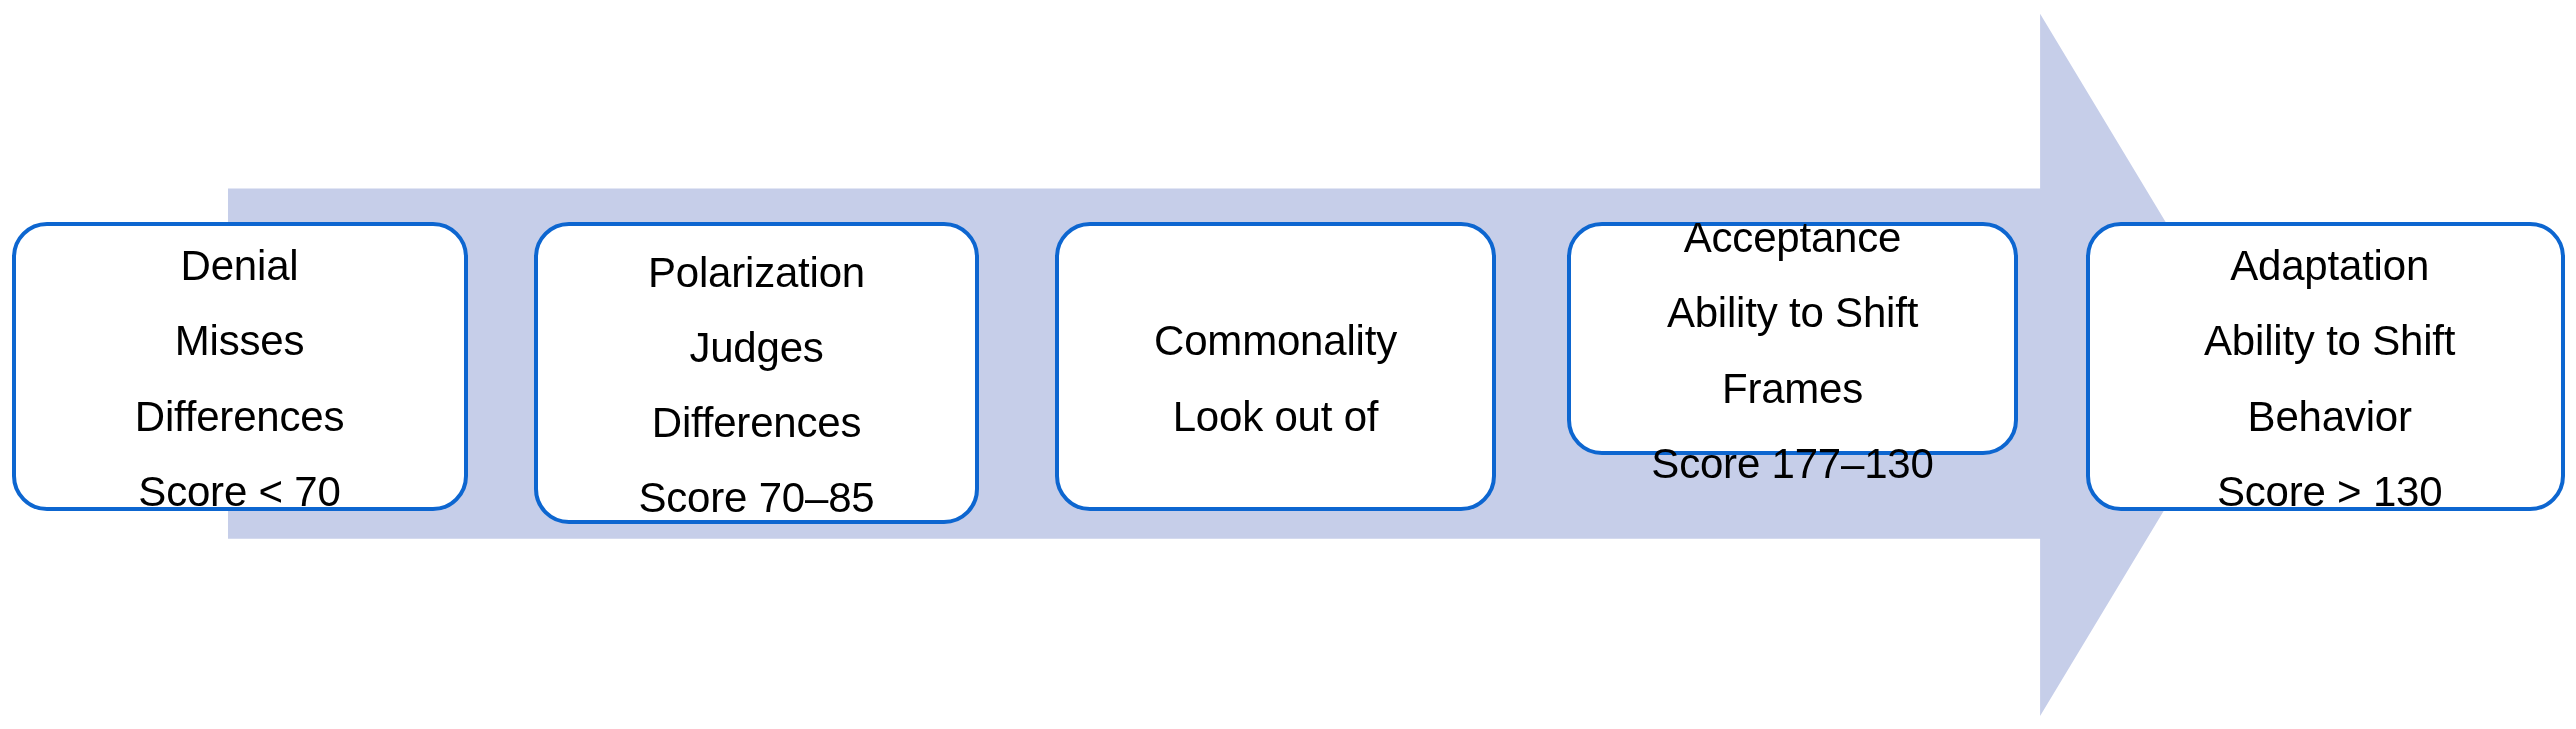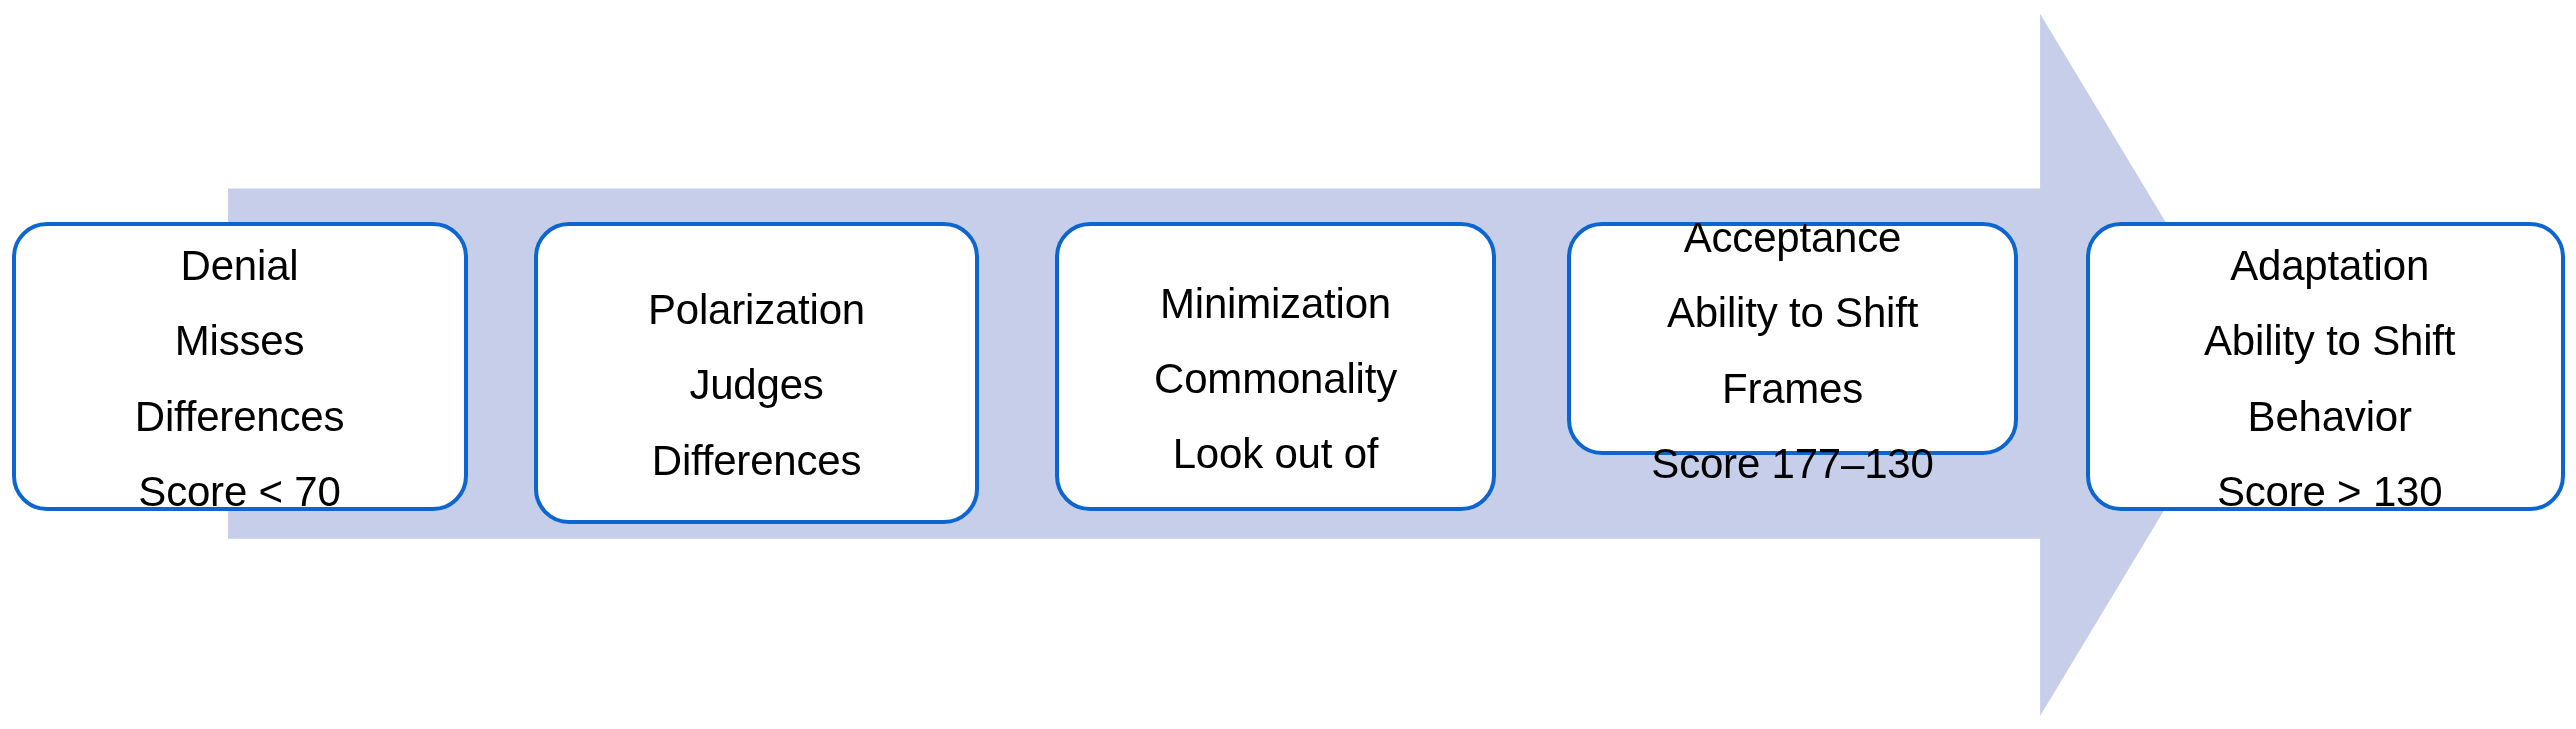--- a/index.html
+++ b/index.html
@@ -76,24 +76,24 @@
       <span class="line">Denial</span>
       <span class="line">Misses</span>
       <span class="line">Differences</span>
       <span class="line">Score &lt; 70</span>
     </div>
 
     <div class="stage-box" id="box-polarization">
       <span class="line">Polarization</span>
       <span class="line">Judges</span>
       <span class="line">Differences</span>
+      <span class="line">Score 70–85</span>
     </div>
 
     <div class="stage-box" id="box-minimization">
-      <span class="line">Minimization</span>
       <span class="line">Commonality</span>
       <span class="line">Look out of</span>
     </div>
 
     <div class="stage-box" id="box-acceptance">
       <span class="line">Acceptance</span>
       <span class="line">Ability to Shift</span>
       <span class="line">Frames</span>
       <span class="line">Score 177–130</span>
     </div>

